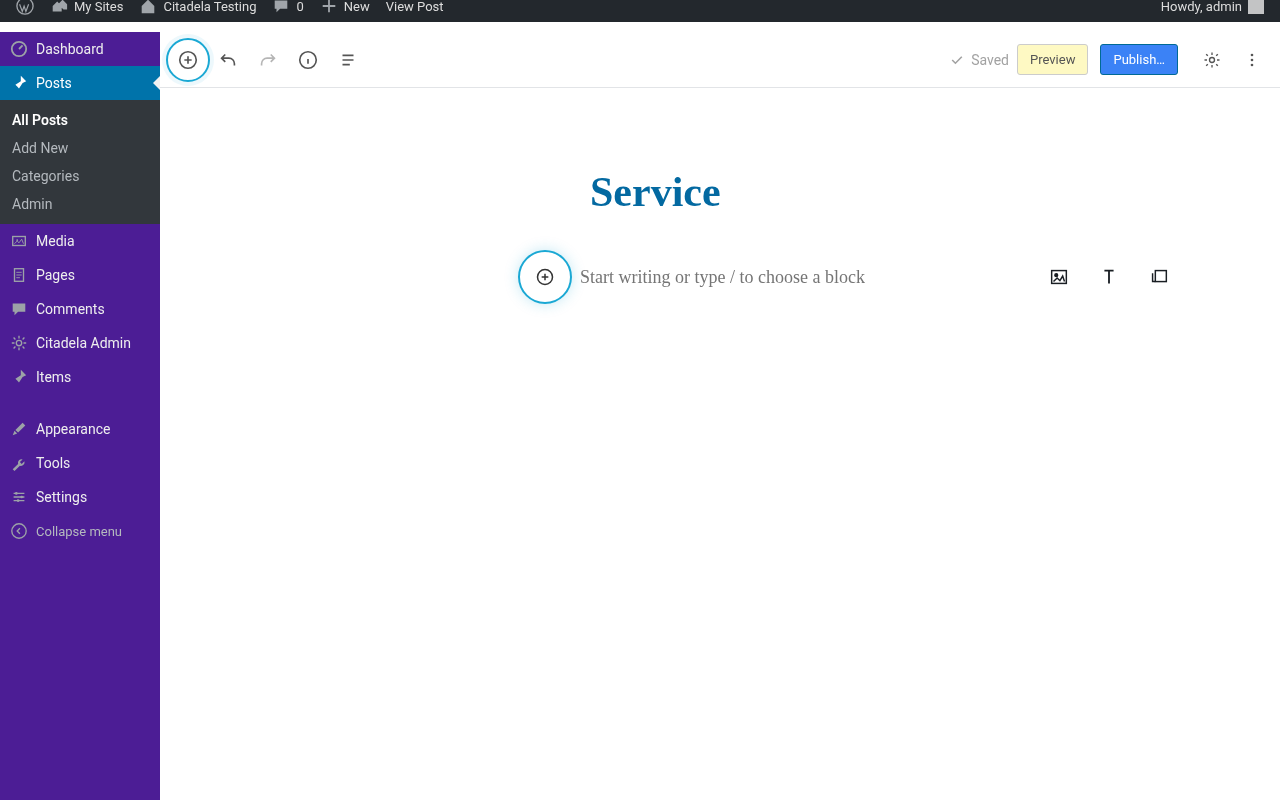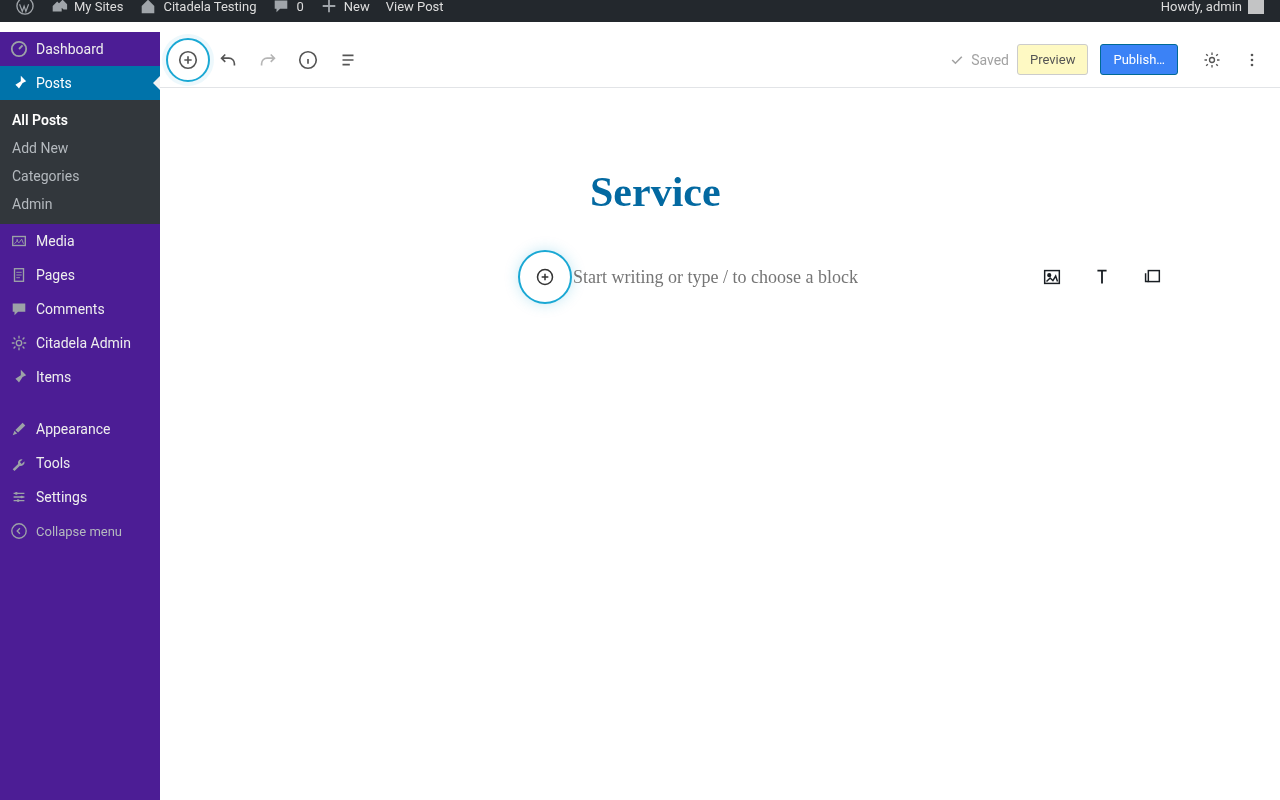--- a/index.html
+++ b/index.html
@@ -41,21 +41,21 @@
     .etb-icon svg{width:20px;height:20px;fill:#555;}
 
     .highlight-ring { border:2px solid #1aa8d4; border-radius:50%; box-shadow:0 0 0 4px rgba(26,168,212,0.08); }
     .add-toolbar-ring { position:absolute; top:38px; left:166px; width:44px; height:44px; border-radius:50%; pointer-events:none; }
 
     .canvas { padding:80px 0 0 0; position:relative;}
     .post-title { font-family:Georgia, "Times New Roman", serif; font-weight:700; font-size:42px; color:#0369a1; margin-left:430px; }
     .block-row { display:flex; align-items:center; margin-top:34px; margin-left:358px; }
     .add-inline { width:54px;height:54px; display:flex;align-items:center;justify-content:center; border-radius:50%; border:2px solid #1aa8d4; box-shadow:0 0 14px rgba(26,168,212,0.25); cursor:pointer; }
     .add-inline svg{ width:20px;height:20px; fill:none; stroke:#333; stroke-width:1.8;}
-    .placeholder { font-family:Georgia, serif; color:#757575; font-size:18px; margin-left:1px; }
+    .placeholder { font-family:Georgia, serif; color:#757575; font-size:18px; margin-left:8px; }
     .suggest-icons { display:flex; gap:22px; margin-left:180px;}
     .suggest-icons .sbtn{ width:28px;height:28px;display:flex;align-items:center;justify-content:center;cursor:pointer;}
     .suggest-icons svg{ width:22px;height:22px;fill:none;stroke:#191e23;stroke-width:1.6;}
   </style>
 </head>
 <body>
 
 <div class="adminbar">
   <div class="adminbar-left">
     <div class="adminbar-item">

